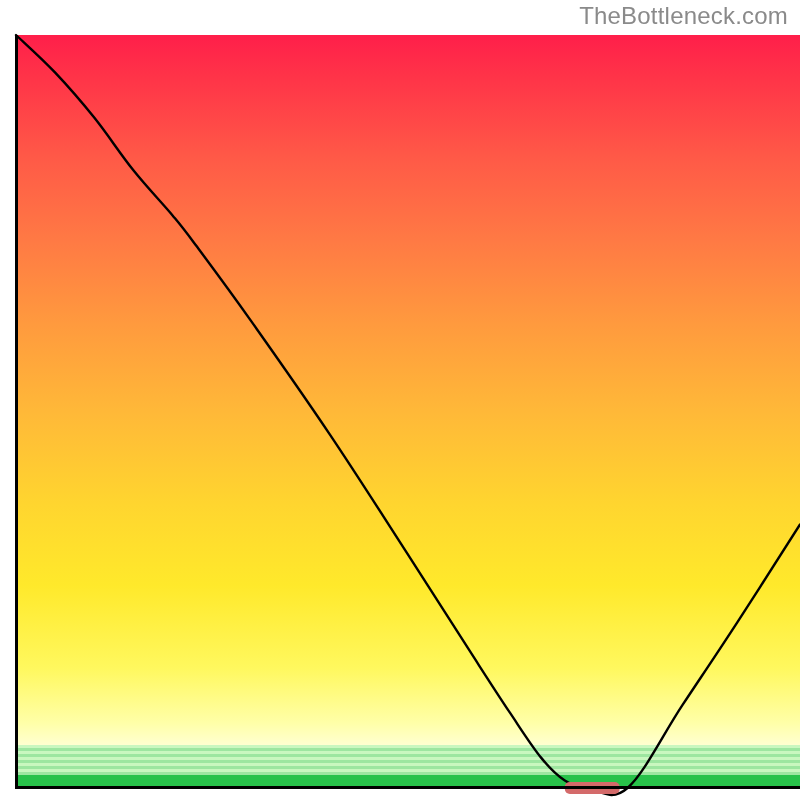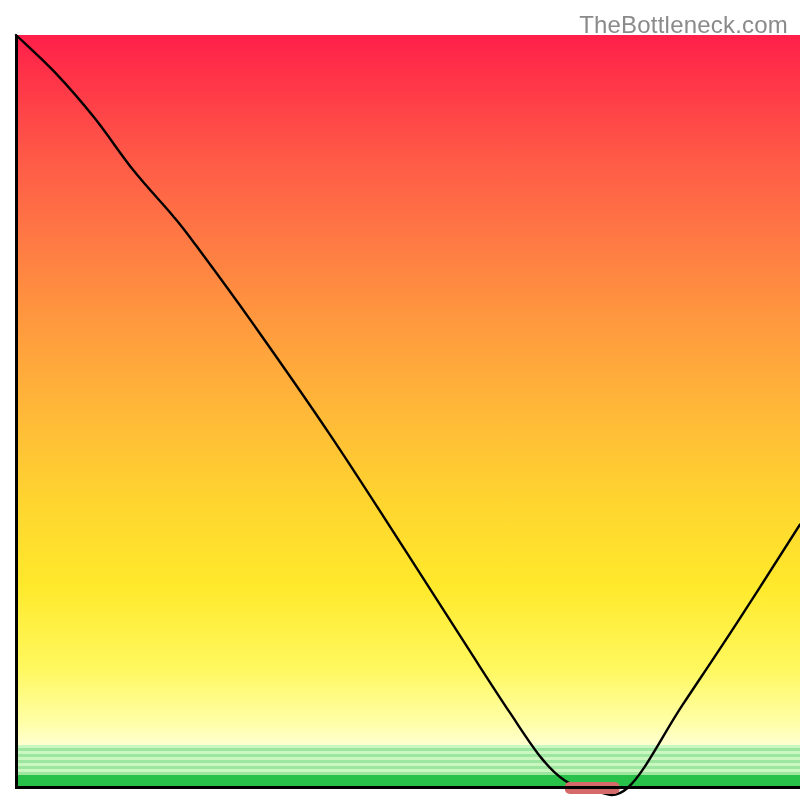--- a/index.html
+++ b/index.html
@@ -11,21 +11,21 @@
     font-family: Arial, Helvetica, sans-serif;
     overflow: hidden;
   }
   .stage {
     position: relative;
     width: 800px;
     height: 800px;
   }
   .watermark {
     position: absolute;
-    top: 11px;
+    top: 2px;
     right: 12px;
     color: #8a8a8a;
     font-size: 24px;
     font-weight: 500;
     letter-spacing: 0.2px;
     user-select: none;
   }
   
   .plot {
     position: absolute;

